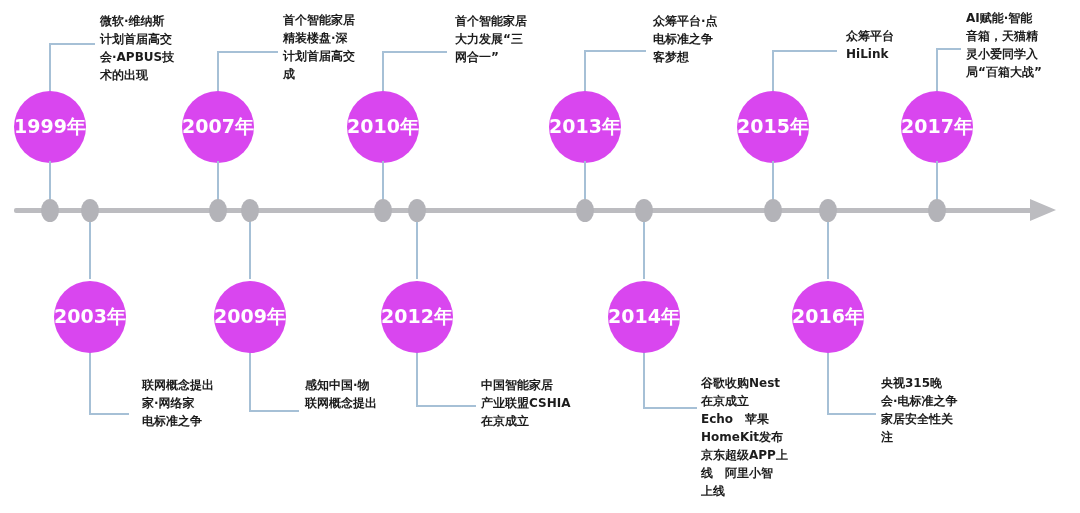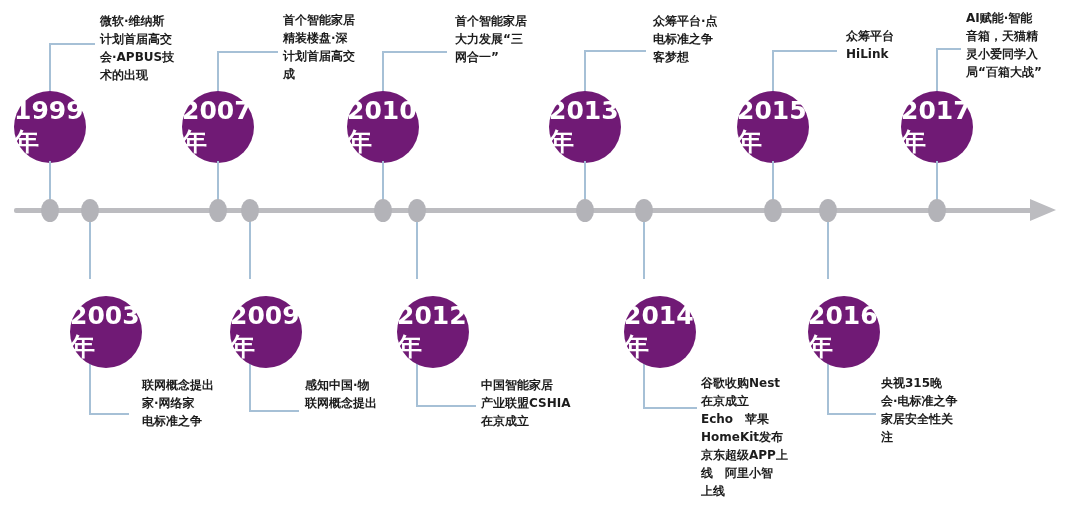--- a/index.html
+++ b/index.html
@@ -11,37 +11,37 @@
   .axis{position:absolute;left:14px;top:208px;width:1020px;height:5px;
         background:#bcbcc0;border-radius:2px;}
   .arrow{position:absolute;left:1030px;top:199px;width:0;height:0;
          border-left:26px solid #bcbcc0;
          border-top:11px solid transparent;border-bottom:11px solid transparent;}
 
   
   .ev .dot{position:absolute;left:calc(var(--x) - 9px);top:199px;width:18px;height:23px;
            background:#b3b3b8;border-radius:50%;}
   .ev .circle{position:absolute;left:calc(var(--x) - 36px);width:72px;height:72px;
-              background:#701a75;border-radius:50%;color:#ffffff;font-weight:bold;
-              font-size:25px;display:flex;align-items:center;justify-content:center;
+              background:#d946ef;border-radius:50%;color:#ffffff;font-weight:bold;
+              font-size:19px;display:flex;align-items:center;justify-content:center;
               letter-spacing:0;}
   .ev .vline-outer,.ev .vline-inner{position:absolute;left:calc(var(--x) - 1px);width:2px;
               background:#a6c0d6;}
   .ev .hline{position:absolute;top:var(--elbow);left:calc(var(--x) - 1px);
              width:calc(var(--ee) - var(--x));height:2px;background:#a6c0d6;}
   .ev .etext{position:absolute;left:var(--tx);top:var(--ty);width:var(--tw);
              color:#1c1c1c;font-weight:bold;font-size:12px;line-height:18px;
              white-space:pre-line;}
 
   .ev.top .vline-outer{top:var(--elbow);height:calc(92px - var(--elbow));}
   .ev.top .circle{top:91px;}
   .ev.top .vline-inner{top:161px;height:50px;}
 
   .ev.bottom .vline-inner{top:211px;height:68px;}
-  .ev.bottom .circle{top:296px;margin-left:16px;}
+  .ev.bottom .circle{top:281px;}
   .ev.bottom .vline-outer{top:351px;height:calc(var(--elbow) - 351px);}
 
   
   .ev0 {--x:50px; --elbow:43px; --ee:96px; --tx:100px;--ty:12px; --tw:106px;}
   .ev1 {--x:90px; --elbow:413px;--ee:130px;--tx:142px;--ty:376px;--tw:96px;}
   .ev2 {--x:218px;--elbow:51px; --ee:279px;--tx:283px;--ty:11px; --tw:110px;}
   .ev3 {--x:250px;--elbow:410px;--ee:300px;--tx:305px;--ty:376px;--tw:106px;}
   .ev4 {--x:383px;--elbow:51px; --ee:448px;--tx:455px;--ty:12px; --tw:110px;}
   .ev5 {--x:417px;--elbow:405px;--ee:477px;--tx:481px;--ty:376px;--tw:114px;}
   .ev6 {--x:585px;--elbow:50px; --ee:647px;--tx:653px;--ty:12px; --tw:106px;}

